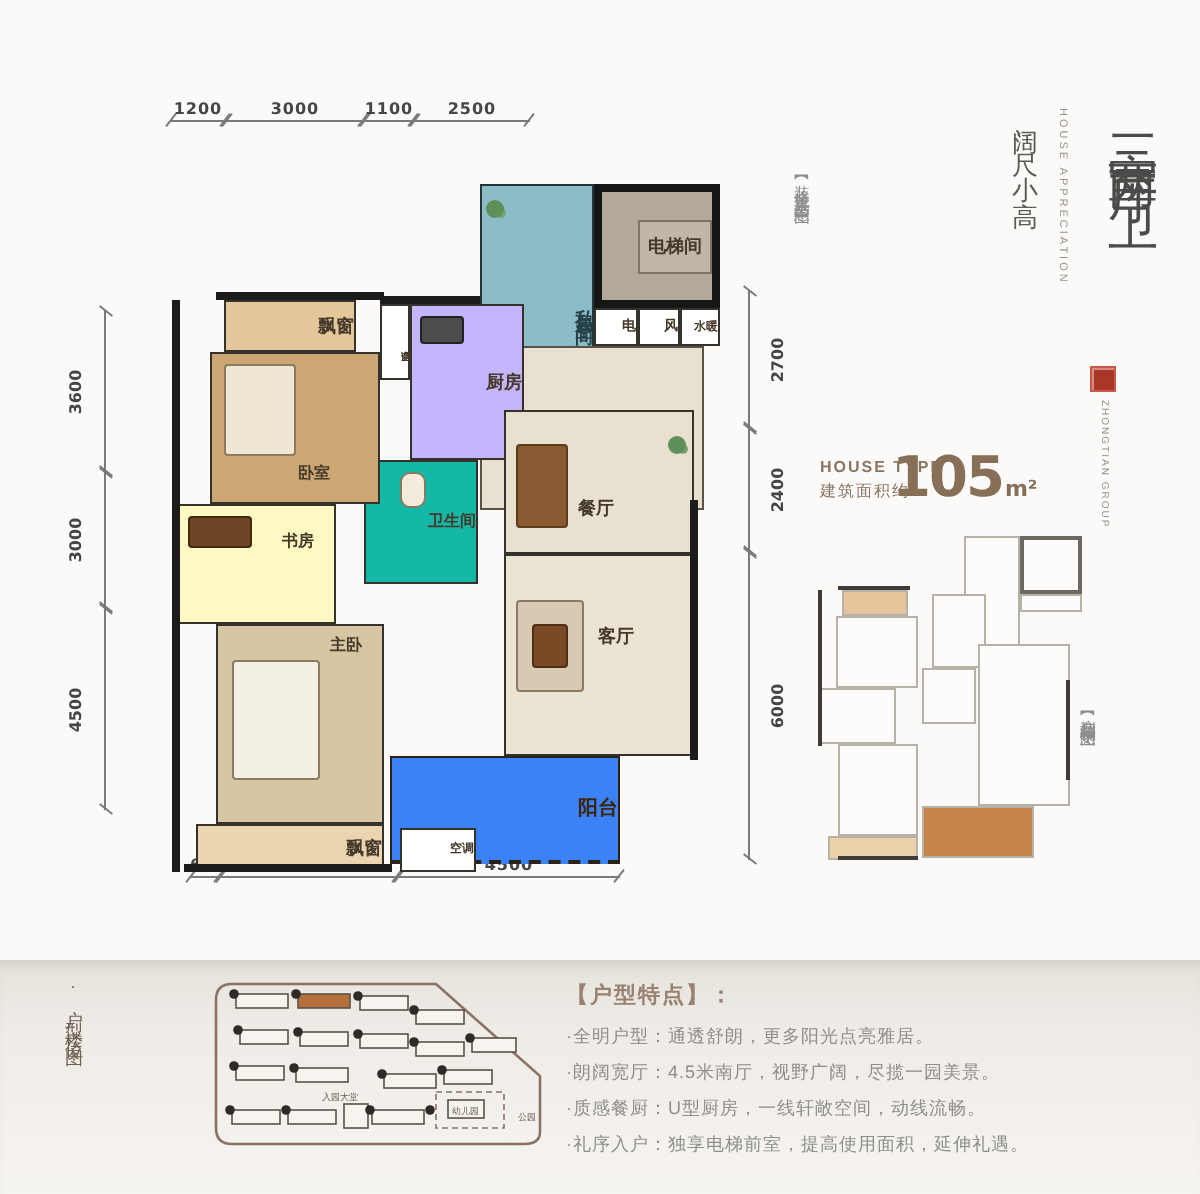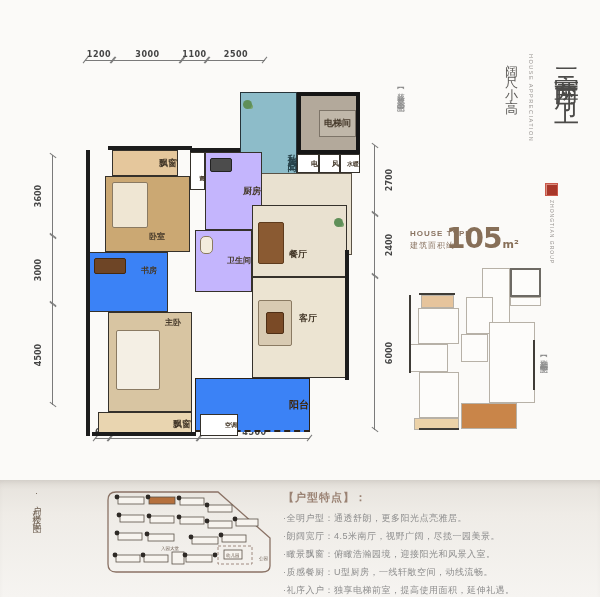--- a/index.html
+++ b/index.html
@@ -114,21 +114,21 @@
   <div class="room" style="left:240px;top:173px;width:112px;height:82px;background:#e9e1d0;border-color:#5a5246;"></div>
   <div class="arc" style="left:255px;top:198px;width:46px;height:46px;"></div>
 
   <div class="room" style="left:190px;top:152px;width:15px;height:38px;background:#fff;font-size:5px;">
     <span class="vtext">空调</span>
   </div>
   <div class="room" style="left:205px;top:152px;width:57px;height:78px;background:#c4b5fd;">
       <span>厨房</span>
     </div>
   <div class="furn" style="left:210px;top:158px;width:20px;height:12px;background:#4c4c4c;border-color:#222;"></div>
-  <div class="room" style="left:195px;top:230px;width:57px;height:62px;background:#c4b5fd;font-size:8px;">
+  <div class="room" style="left:182px;top:230px;width:57px;height:62px;background:#14b8a6;font-size:8px;">
       <span>卫生间</span>
     </div>
   <div class="furn" style="left:200px;top:236px;width:11px;height:16px;border-radius:5px;"></div>
 
   <div class="room" style="left:252px;top:205px;width:95px;height:72px;background:#e9e1d0;">
     <span style="position:absolute;left:36px;top:44px;">餐厅</span>
   </div>
   <div class="furn" style="left:258px;top:222px;width:24px;height:40px;background:#8a5a32;border-color:#5e3b1d;"></div>
   <div class="room" style="left:252px;top:277px;width:95px;height:101px;background:#ece4d2;">
     <span style="position:absolute;left:46px;top:36px;">客厅</span>
@@ -141,21 +141,21 @@
       <span>阳台</span>
     </div>
 
   <div class="room" style="left:112px;top:150px;width:66px;height:26px;background:#e5c79c;">
       <span>飘窗</span>
     </div>
   <div class="room" style="left:105px;top:176px;width:85px;height:76px;background:#cba873;font-size:8px;">
     <span style="position:absolute;right:24px;bottom:10px;">卧室</span>
   </div>
   <div class="furn" style="left:112px;top:182px;width:34px;height:44px;background:#efe6d3;"></div>
-  <div class="room" style="left:88px;top:252px;width:80px;height:60px;background:#3b82f6;font-size:8px;">
+  <div class="room" style="left:88px;top:252px;width:80px;height:60px;background:#fef9c3;font-size:8px;">
     <span style="position:absolute;right:10px;top:14px;">书房</span>
   </div>
   <div class="furn" style="left:94px;top:258px;width:30px;height:14px;background:#6e4526;border-color:#45290f;"></div>
   <div class="room" style="left:108px;top:312px;width:84px;height:100px;background:#d8c5a2;font-size:8px;">
     <span style="position:absolute;right:10px;top:6px;">主卧</span>
   </div>
   <div class="furn" style="left:116px;top:330px;width:42px;height:58px;background:#f4efe4;"></div>
   <div class="room" style="left:98px;top:412px;width:94px;height:24px;background:#e9d5b0;">
       <span>飘窗</span>
     </div>
@@ -258,19 +258,18 @@
       <rect x="122" y="62" width="18" height="9" fill="#f7f4ef" stroke="#5a5248" stroke-width="0.8"></rect>
       <text x="59" y="62" font-size="4.5" fill="#6b5c50">入园大堂</text>
       <text x="124" y="69" font-size="4.5" fill="#6b5c50">幼儿园</text>
       <text x="157" y="72" font-size="4.5" fill="#6b5c50">公园</text>
     </svg>
 
     <div style="position:absolute;left:283px;top:10px;">
       <div class="feat-title">【户型特点】：</div>
       <div class="feat">·全明户型：通透舒朗，更多阳光点亮雅居。</div>
       <div class="feat">·朗阔宽厅：4.5米南厅，视野广阔，尽揽一园美景。</div>
-      <div class="feat">·瞰景飘窗：俯瞰浩瀚园境，迎接阳光和风景入室。</div>
       <div class="feat">·质感餐厨：U型厨房，一线轩敞空间，动线流畅。</div>
       <div class="feat">·礼序入户：独享电梯前室，提高使用面积，延伸礼遇。</div>
     </div>
   </div>
 
 </div>
 
 </body></html>

